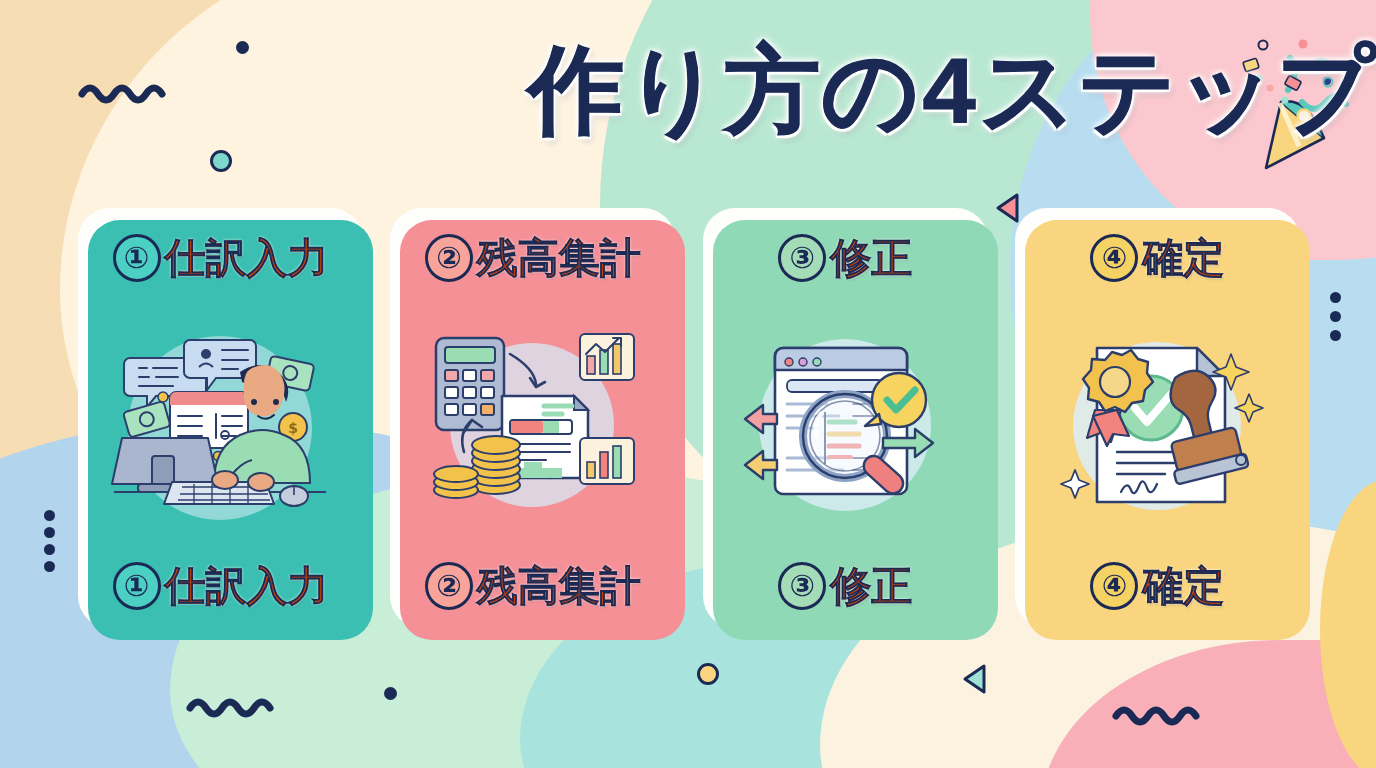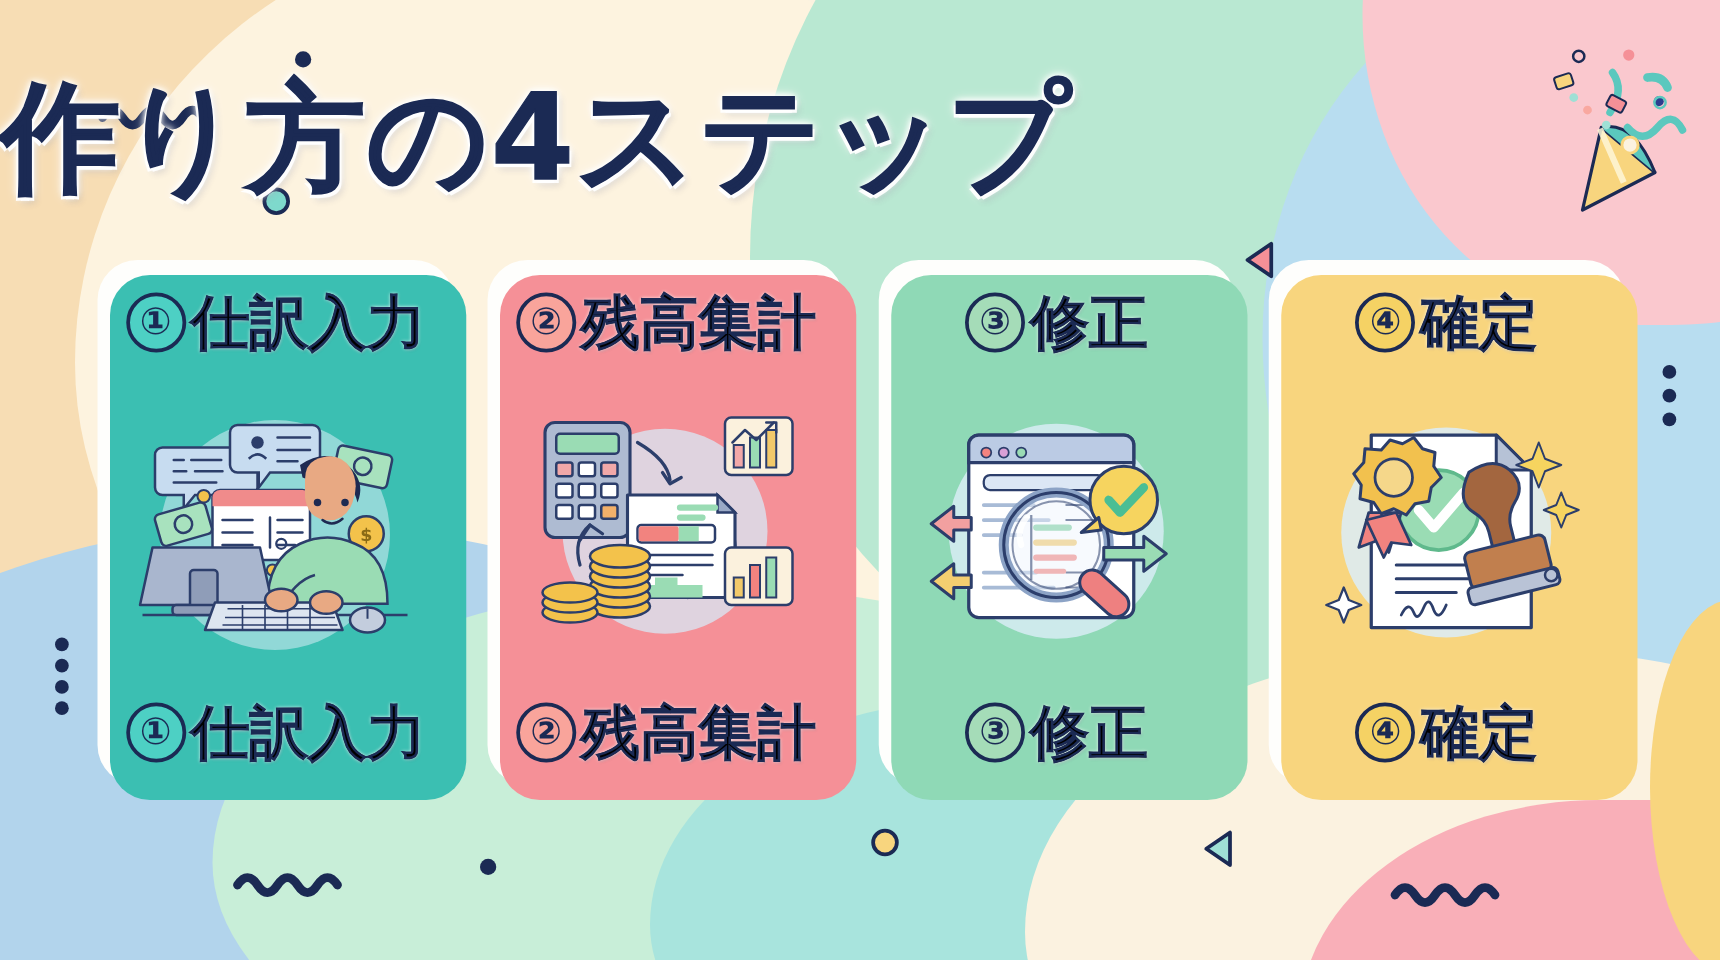--- a/index.html
+++ b/index.html
@@ -59,32 +59,33 @@
   }
 
   
   .deco{position:absolute;}
   .dot-navy{border-radius:50%;background:#1B2A54;}
   .circle-outline{border-radius:50%;border:3px solid #1B2A54;box-sizing:border-box;}
   svg.squig{display:block;}
 
   
   #title{
-    position:absolute;left:0;right:0;top:60px;
-    text-align:left;
+    position:absolute;left:0;right:0;top:48px;
+    text-align:right;
     font-size:96px;line-height:1.05;
     font-weight:900;
     color:#1B2A54;
     letter-spacing:1px;
     text-shadow:
       0 0 6px #ffffff, 0 0 6px #ffffff, 0 0 10px #ffffff,
       2px 3px 0 rgba(255,255,255,.95),
       -2px 3px 0 rgba(255,255,255,.95),
       3px 5px 6px rgba(60,60,90,.20);
     white-space:nowrap;
+    font-family:Liberation Mono, monospace;
     -webkit-text-stroke:1px #1B2A54;
   }
 
   
   #cards{
     position:absolute;left:78px;top:208px;
     width:1222px;height:422px;
     display:flex;justify-content:space-between;align-items:flex-start;
   }
   .card{
@@ -114,21 +115,21 @@
     flex:0 0 auto;
     width:48px;height:48px;border-radius:50%;
     border:3.5px solid #1B2A54;box-sizing:border-box;
     background:var(--badge);
     display:flex;align-items:center;justify-content:center;
     font-size:30px;font-weight:900;color:#1B2A54;
     line-height:1;
     font-family:"DejaVu Sans","Liberation Sans",sans-serif;
   }
   .card-label{
-    font-size:47px;font-weight:900;color:#000000;
+    font-size:41px;font-weight:900;color:#c2410c;
     line-height:1;white-space:nowrap;
     -webkit-text-stroke:0.6px #1B2A54;
     text-shadow:0 0 3px #ffffff, 1px 2px 2px rgba(60,60,90,.18);
   }
   .card-art{
     width:225px;height:225px;
     display:flex;align-items:center;justify-content:center;
   }
   .card-art svg{width:100%;height:100%;display:block;}
 </style>

